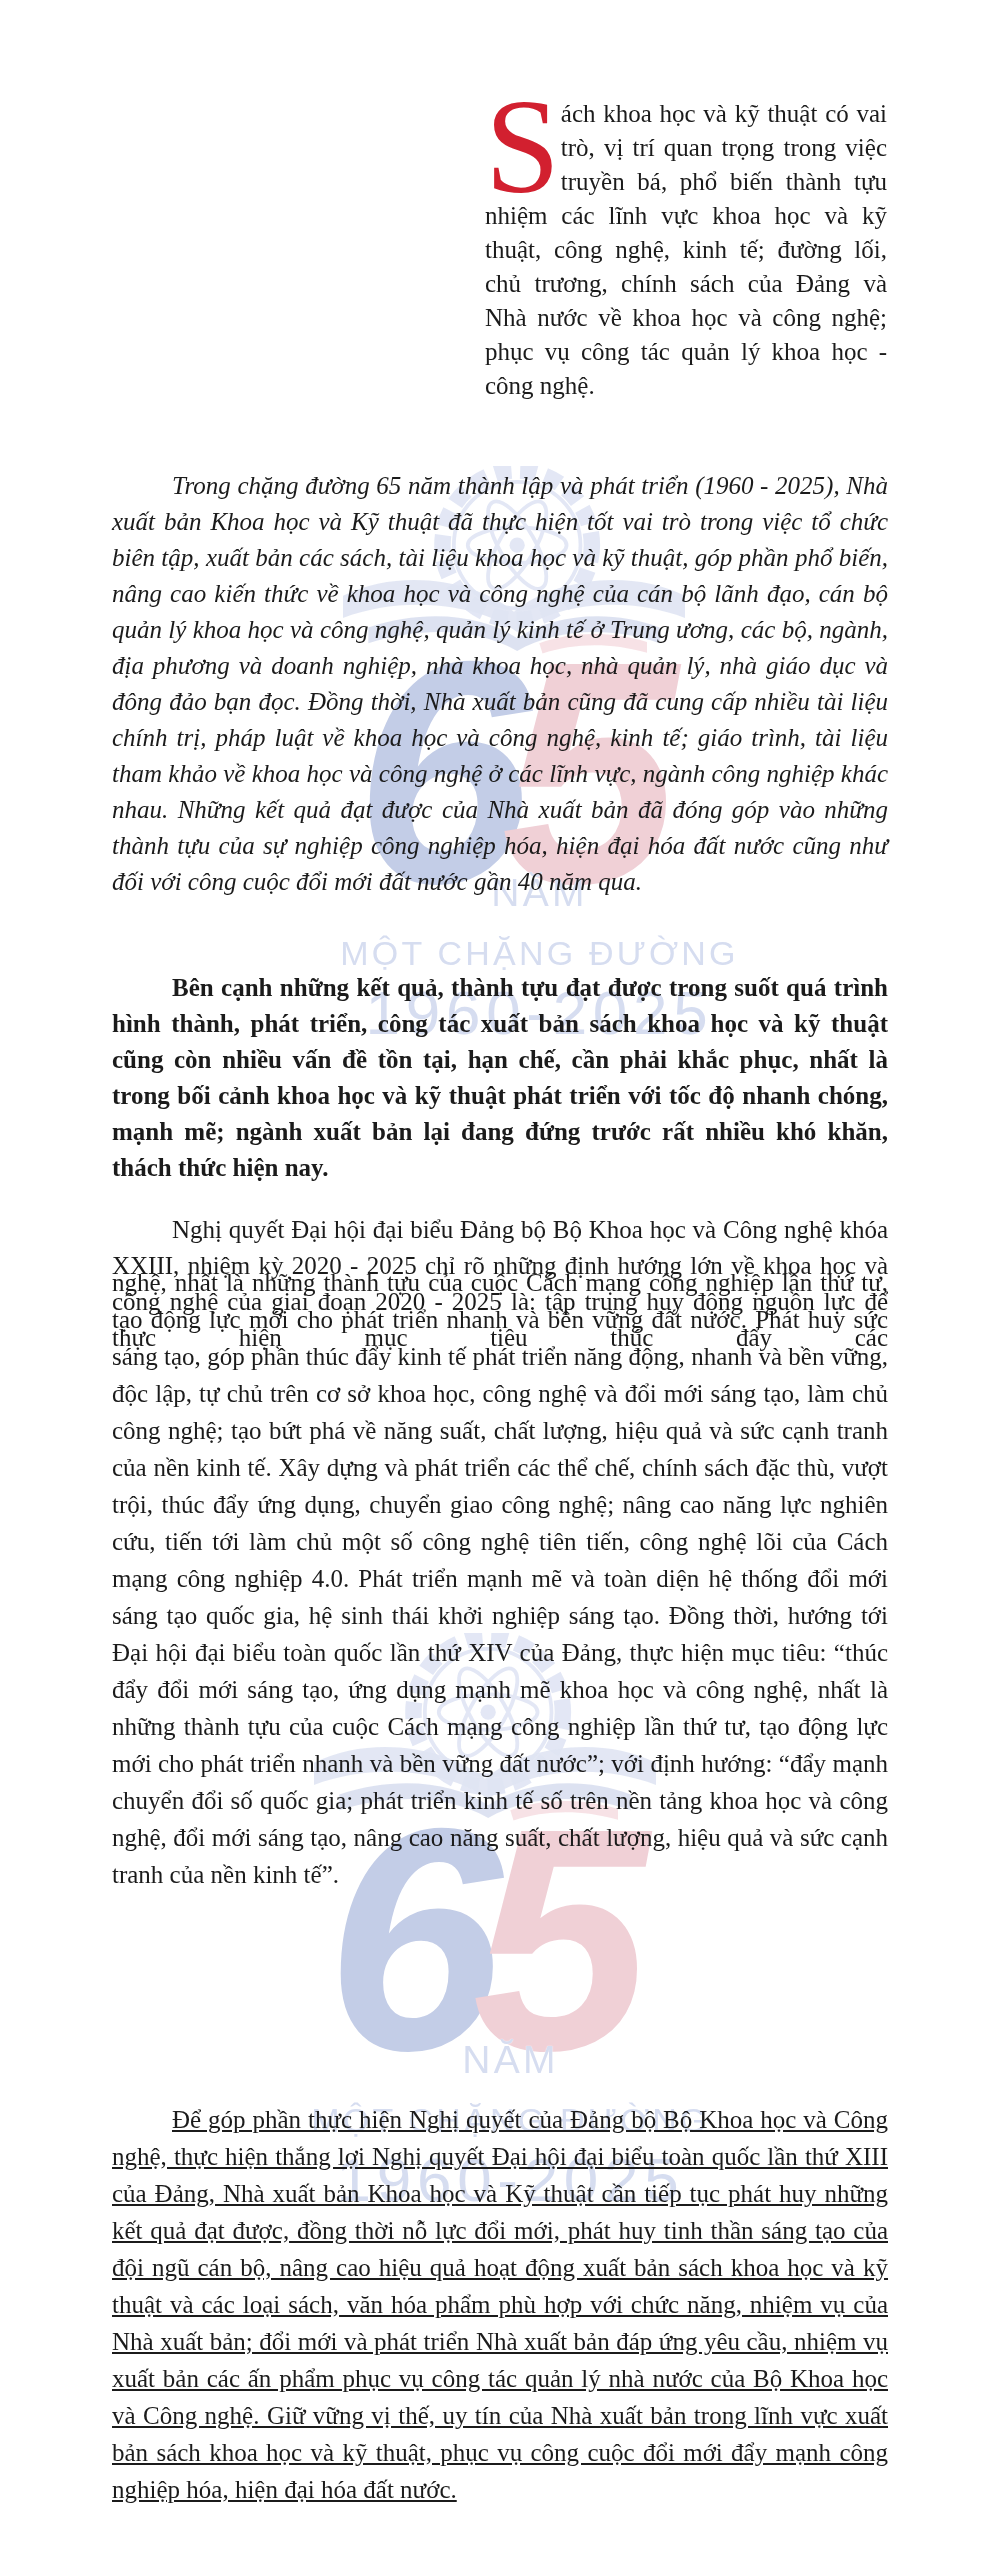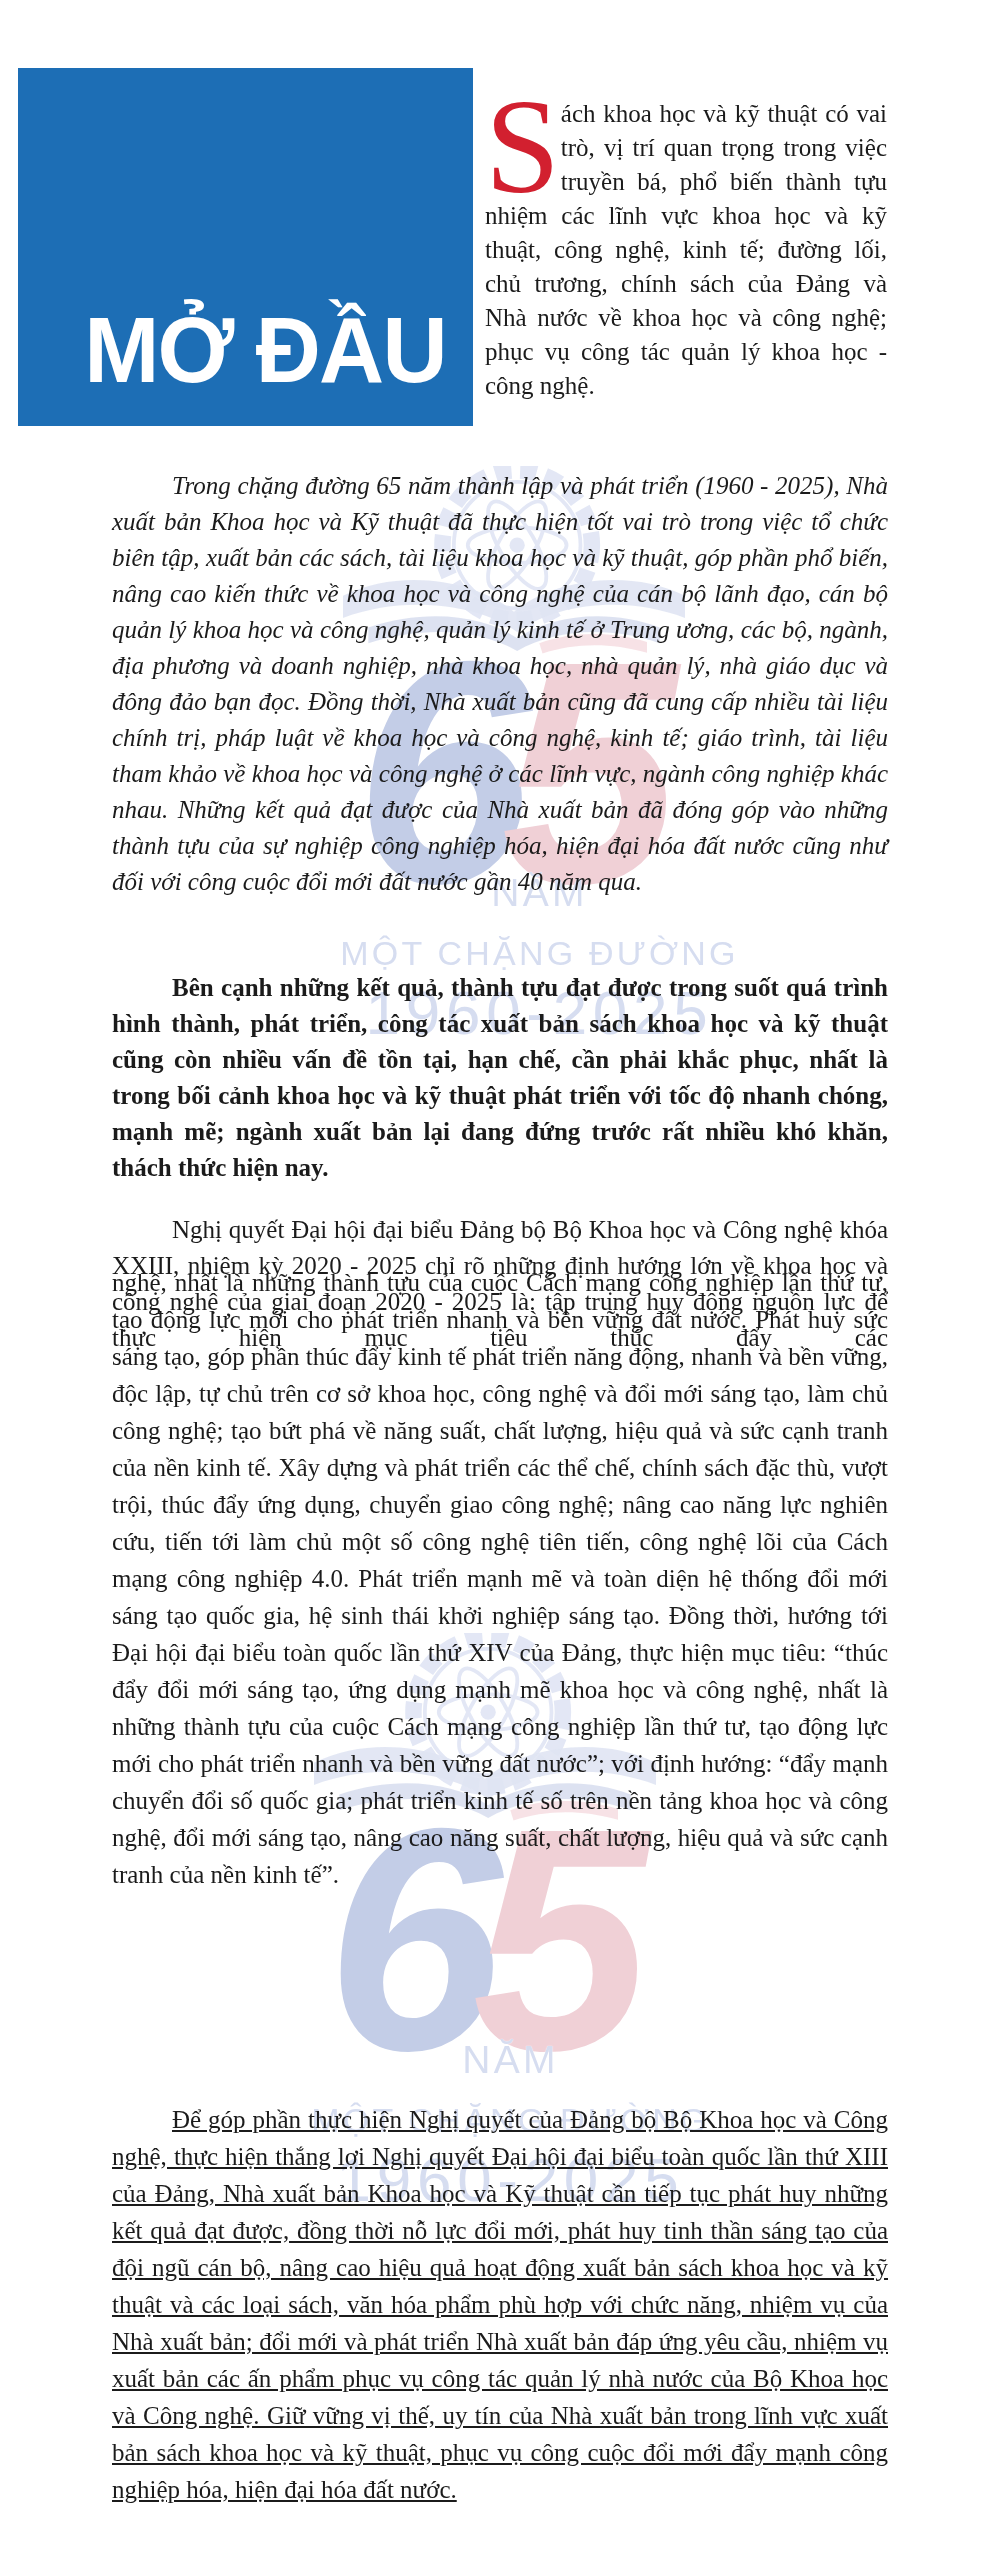--- a/index.html
+++ b/index.html
@@ -114,23 +114,20 @@
         <path d="M60 255 C150 225 240 235 295 272 C350 235 440 225 520 255 L520 280 C440 252 355 258 295 292 C235 258 150 252 60 280 Z" fill="#aebade" opacity="0.75"></path>
         <path d="M330 280 C380 262 440 260 500 278 L500 295 C440 278 385 280 335 296 Z" fill="#eec1c9" opacity="0.85"></path>
       </svg>
       <div class="wm-number"><span class="six" style="color: rgb(146, 164, 211);">6</span><span class="five" style="color: rgb(228, 169, 181);">5</span></div>
       <div class="wm-caps wm-nam" style="color: rgb(180, 193, 228);">NĂM</div>
       <div class="wm-caps wm-slogan" style="color: rgb(180, 193, 228);">MỘT CHẶNG ĐƯỜNG</div>
       <div class="wm-caps wm-years" style="color: rgb(180, 193, 228);">1960-2025</div>
     </div>
   </div>
 
-  <div class="heading-box" style="background: rgb(29, 110, 181);">
-    <span class="heading-title" style="color: rgb(255, 255, 255);">MỞ ĐẦU</span>
-  </div>
 
   <div class="content">
 
     <p class="intro"><span class="drop-cap" style="color: rgb(210, 32, 47);">S</span><span>ách khoa học và kỹ thuật có vai trò, vị trí quan trọng trong việc truyền bá, phổ biến thành tựu nhiệm các lĩnh vực khoa học và kỹ thuật, công nghệ, kinh tế; đường lối, chủ trương, chính sách của Đảng và Nhà nước về khoa học và công nghệ; phục vụ công tác quản lý khoa học - công nghệ.</span></p>
 
     <p class="para para--indent p-2">Trong chặng đường 65 năm thành lập và phát triển (1960 - 2025), Nhà xuất bản Khoa học và Kỹ thuật đã thực hiện tốt vai trò trong việc tổ chức biên tập, xuất bản các sách, tài liệu khoa học và kỹ thuật, góp phần phổ biến, nâng cao kiến thức về khoa học và công nghệ của cán bộ lãnh đạo, cán bộ quản lý khoa học và công nghệ, quản lý kinh tế ở Trung ương, các bộ, ngành, địa phương và doanh nghiệp, nhà khoa học, nhà quản lý, nhà giáo dục và đông đảo bạn đọc. Đồng thời, Nhà xuất bản cũng đã cung cấp nhiều tài liệu chính trị, pháp luật về khoa học và công nghệ, kinh tế; giáo trình, tài liệu tham khảo về khoa học và công nghệ ở các lĩnh vực, ngành công nghiệp khác nhau. Những kết quả đạt được của Nhà xuất bản đã đóng góp vào những thành tựu của sự nghiệp công nghiệp hóa, hiện đại hóa đất nước cũng như đối với công cuộc đổi mới đất nước gần 40 năm qua.</p>
 
     <p class="para para--indent p-3">Bên cạnh những kết quả, thành tựu đạt được trong suốt quá trình hình thành, phát triển, công tác xuất bản sách khoa học và kỹ thuật cũng còn nhiều vấn đề tồn tại, hạn chế, cần phải khắc phục, nhất là trong bối cảnh khoa học và kỹ thuật phát triển với tốc độ nhanh chóng, mạnh mẽ; ngành xuất bản lại đang đứng trước rất nhiều khó khăn, thách thức hiện nay.</p>
 
     <p class="para para--indent para--justify-last p-4a">Nghị quyết Đại hội đại biểu Đảng bộ Bộ Khoa học và Công nghệ khóa XXIII, nhiệm kỳ 2020 - 2025 chỉ rõ những định hướng lớn về khoa học và công nghệ của giai đoạn 2020 - 2025 là: tập trung huy động nguồn lực để thực hiện mục tiêu thúc đẩy các</p>

